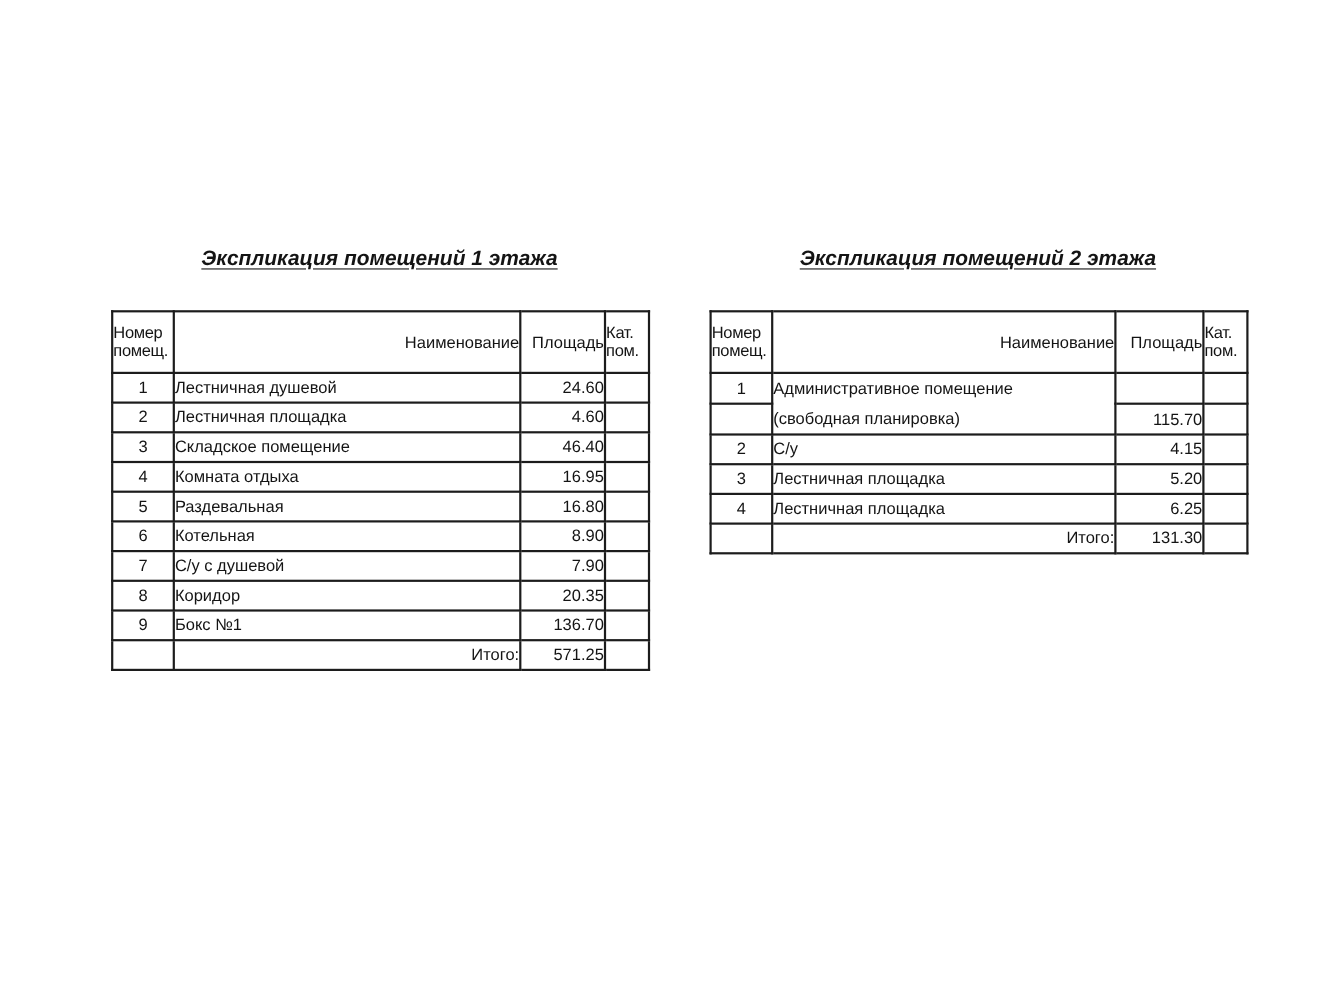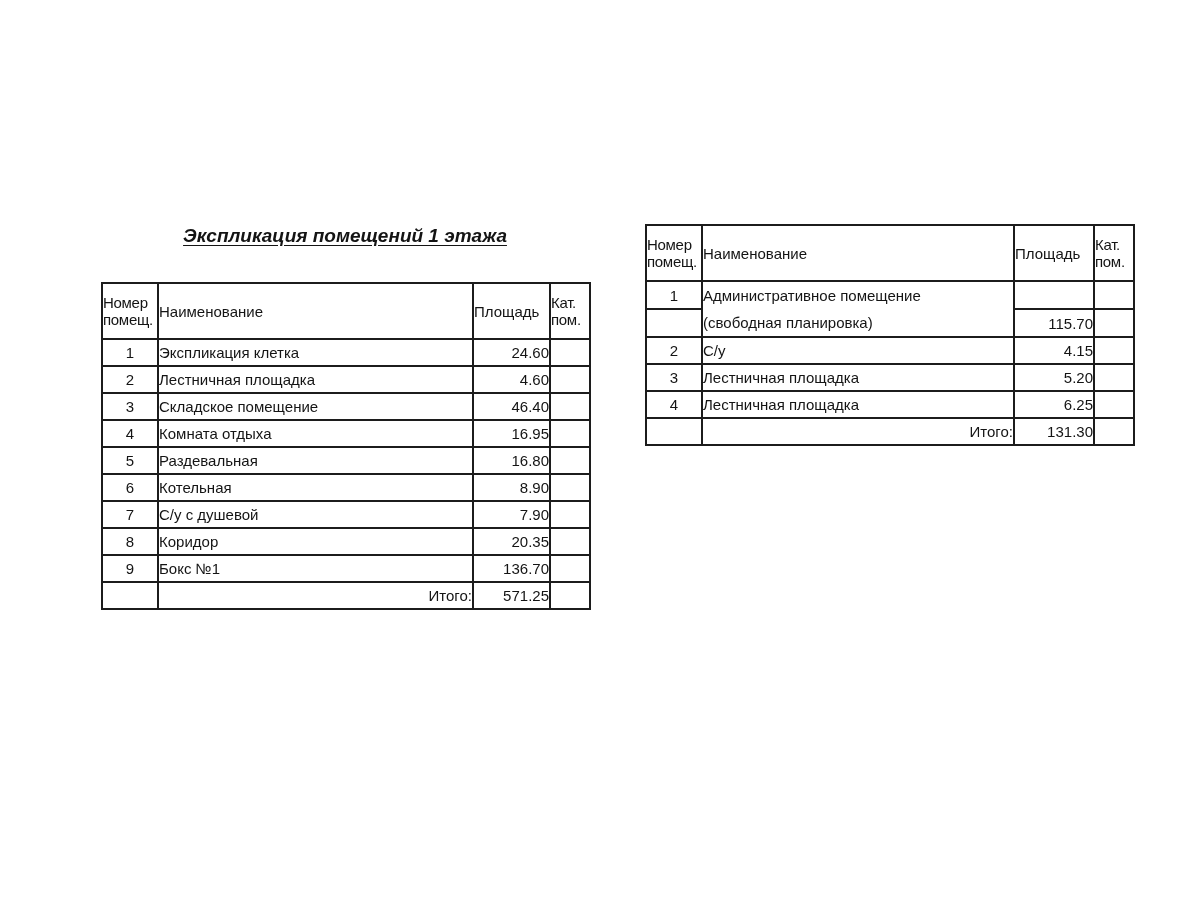--- a/index.html
+++ b/index.html
@@ -16,21 +16,21 @@
     white-space:nowrap;
   }
   table.expl { border-collapse:collapse; table-layout:fixed; width:488px;padding-left:47px; }
   table.expl td {
     border:2px solid #1c1c1c; font-size:15px; vertical-align:middle;
     padding:0; overflow:visible;
   }
   tr.hrow td { height:54px; line-height:17px; }
   tr.brow td { height:25px; }
   .h-num, .h-cat { text-align:left; padding-left:2px; letter-spacing:-0.3px; }
-  .h-name, .h-area { text-align:left; }
+  .h-name, .h-area { text-align:right; }
   .c-num  { text-align:center; }
   .c-name { text-align:left; padding-left:10px; }
   .c-area { text-align:right; }
   .c-cat  { }
   .c-total-label { text-align:right; padding-right:8px; }
   .name-split { text-align:left; padding-left:10px;margin-top:48px; }
   .name-split .ln { height:27px; line-height:27px; }
 </style>
 </head>
 <body>
@@ -48,21 +48,21 @@
         </colgroup>
       <tbody>
         <tr class="hrow">
           <td class="h-num">Номер помещ.</td>
           <td class="h-name">Наименование</td>
           <td class="h-area">Площадь</td>
           <td class="h-cat">Кат. пом.</td>
         </tr>
         <tr class="brow">
           <td class="c-num">1</td>
-          <td class="c-name">Экспликация клетка</td>
+          <td class="c-name">Лестничная душевой</td>
           <td class="c-area">24.60</td>
           <td class="c-cat"></td>
         </tr>
         <tr class="brow">
           <td class="c-num">2</td>
           <td class="c-name">Лестничная площадка</td>
           <td class="c-area">4.60</td>
           <td class="c-cat"></td>
         </tr>
         <tr class="brow">
@@ -111,20 +111,21 @@
           <td class="c-num"></td>
           <td class="c-total-label">Итого:</td>
           <td class="c-area">571.25</td>
           <td class="c-cat"></td>
         </tr>
       </tbody>
     </table>
   </section>
 
   <section class="tblock" id="t2">
+    <h2 class="tbl-title">Экспликация помещений 2 этажа</h2>
     <table class="expl">
       <colgroup>
           <col style="width:56px">
           <col style="width:312px">
           <col style="width:80px">
           <col style="width:40px">
         </colgroup>
       <tbody>
         <tr class="hrow">
           <td class="h-num">Номер помещ.</td>

